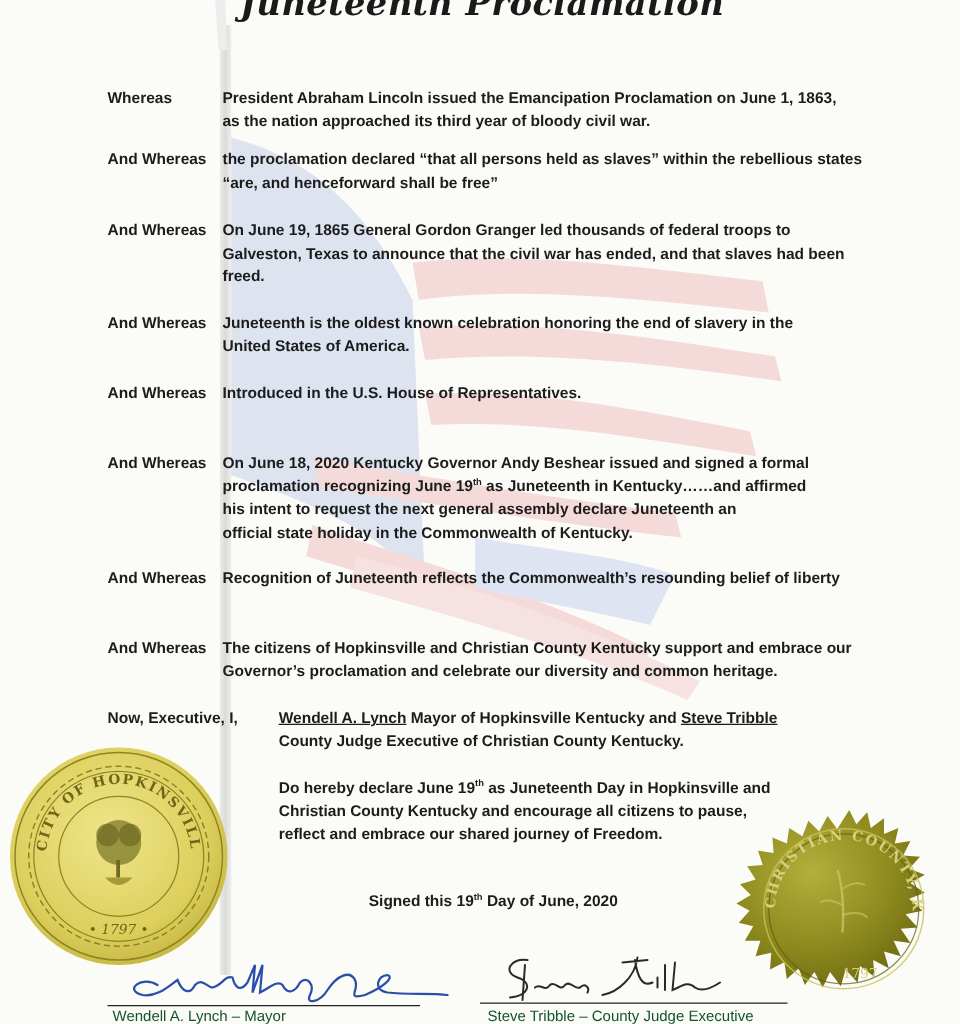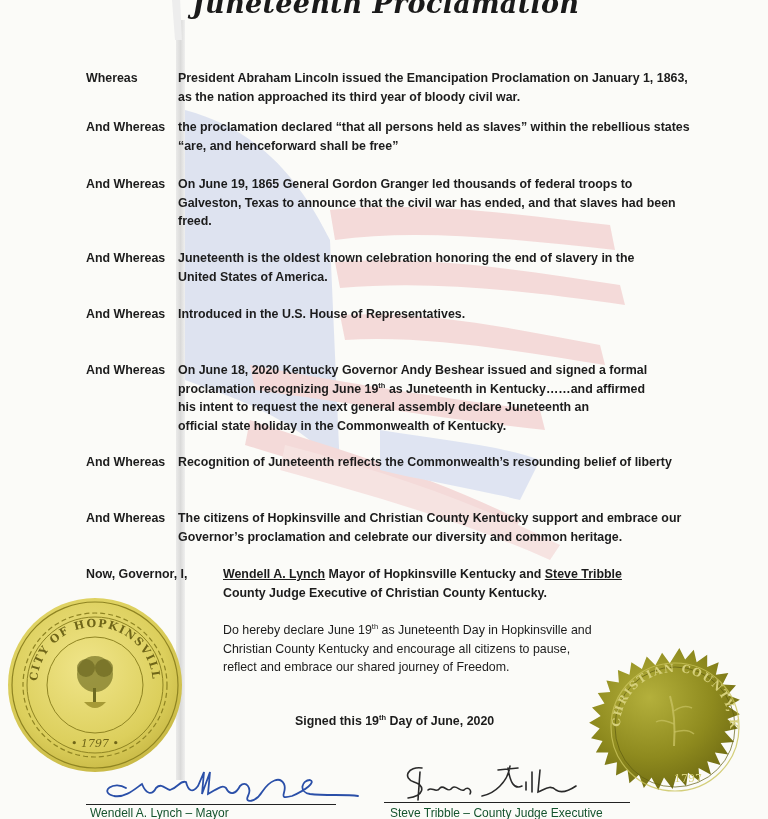--- a/index.html
+++ b/index.html
@@ -18,21 +18,21 @@
   }
   .clause { position: absolute; left: 86px; z-index: 2; font-size: 12.4px; font-weight: bold; line-height: 18.5px; }
   .clause .lbl { position: absolute; left: 0; top: 0; white-space: nowrap; }
   .clause .txt { position: absolute; left: 92px; top: 0; width: 560px; }
   .line { display: block; white-space: nowrap; }
   sup { font-size: 7.5px; line-height: 0; vertical-align: 5px; }
   .now { position: absolute; left: 86px; top: 565px; z-index: 2; font-size: 12.4px; font-weight: bold; line-height: 18.5px; }
   .now .lbl { position: absolute; left: 0; top: 0; white-space: nowrap; }
   .now .txt { position: absolute; left: 137px; top: 0; width: 470px; }
   .u { text-decoration: underline; }
-  .declare { position: absolute; left: 223px; top: 621px; width: 440px; z-index: 2; font-size: 12.4px; font-weight: normal; line-height: 18.5px; }
+  .declare { position: absolute; left: 223px; top: 621px; width: 440px; z-index: 2; font-size: 12.4px; font-weight: bold; line-height: 18.5px; }
   .signed { position: absolute; left: 295px; top: 714px; z-index: 2; font-size: 12.4px; font-weight: bold; }
   .seal { position: absolute; z-index: 3; }
   .sigline { position: absolute; height: 1px; background: #222; z-index: 2; }
   .sigcap { position: absolute; z-index: 2; font-size: 12px; color: #14532d; white-space: nowrap; }
   .sig { position: absolute; z-index: 3; }
 </style>
 </head>
 <body>
 
 <div class="page">
@@ -57,21 +57,21 @@
       <path d="M380 430 C 440 440, 500 445, 540 460 L 520 500 C 480 490, 420 480, 380 470 Z" fill="#c9d3ee"></path>
       <path d="M285 445 C 380 470, 470 500, 560 545 L 550 560 C 460 520, 370 495, 280 470 Z" fill="#f3d0d0"></path>
     </g>
   </svg>
 
   <div class="title">Juneteenth Proclamation</div>
 
   <div class="clause" style="top:69px;">
     <span class="lbl">Whereas</span>
     <div class="txt">
-      <span class="line">President Abraham Lincoln issued the Emancipation Proclamation on January 1, 1863,</span>
+      <span class="line">President Abraham Lincoln issued the Emancipation Proclamation on June 1, 1863,</span>
       <span class="line">as the nation approached its third year of bloody civil war.</span>
     </div>
   </div>
 
   <div class="clause" style="top:118px;">
     <span class="lbl">And Whereas</span>
     <div class="txt">
       <span class="line">the proclamation declared “that all persons held as slaves” within the rebellious states</span>
       <span class="line">“are, and henceforward shall be free”</span>
     </div>
@@ -120,21 +120,21 @@
 
   <div class="clause" style="top:509px;">
     <span class="lbl">And Whereas</span>
     <div class="txt">
       <span class="line">The citizens of Hopkinsville and Christian County Kentucky support and embrace our</span>
       <span class="line">Governor’s proclamation and celebrate our diversity and common heritage.</span>
     </div>
   </div>
 
   <div class="now">
-    <span class="lbl">Now, Governor, I,</span>
+    <span class="lbl">Now, Executive, I,</span>
     <div class="txt">
       <span class="line"><span class="u">Wendell A. Lynch</span><span> Mayor of Hopkinsville Kentucky and </span><span class="u">Steve Tribble</span></span>
       <span class="line">County Judge Executive of Christian County Kentucky.</span>
     </div>
   </div>
 
   <div class="declare">
     <span class="line"><span>Do hereby declare June 19</span><sup>th</sup><span> as Juneteenth Day in Hopkinsville and</span></span>
     <span class="line">Christian County Kentucky and encourage all citizens to pause,</span>
     <span class="line">reflect and embrace our shared journey of Freedom.</span>

